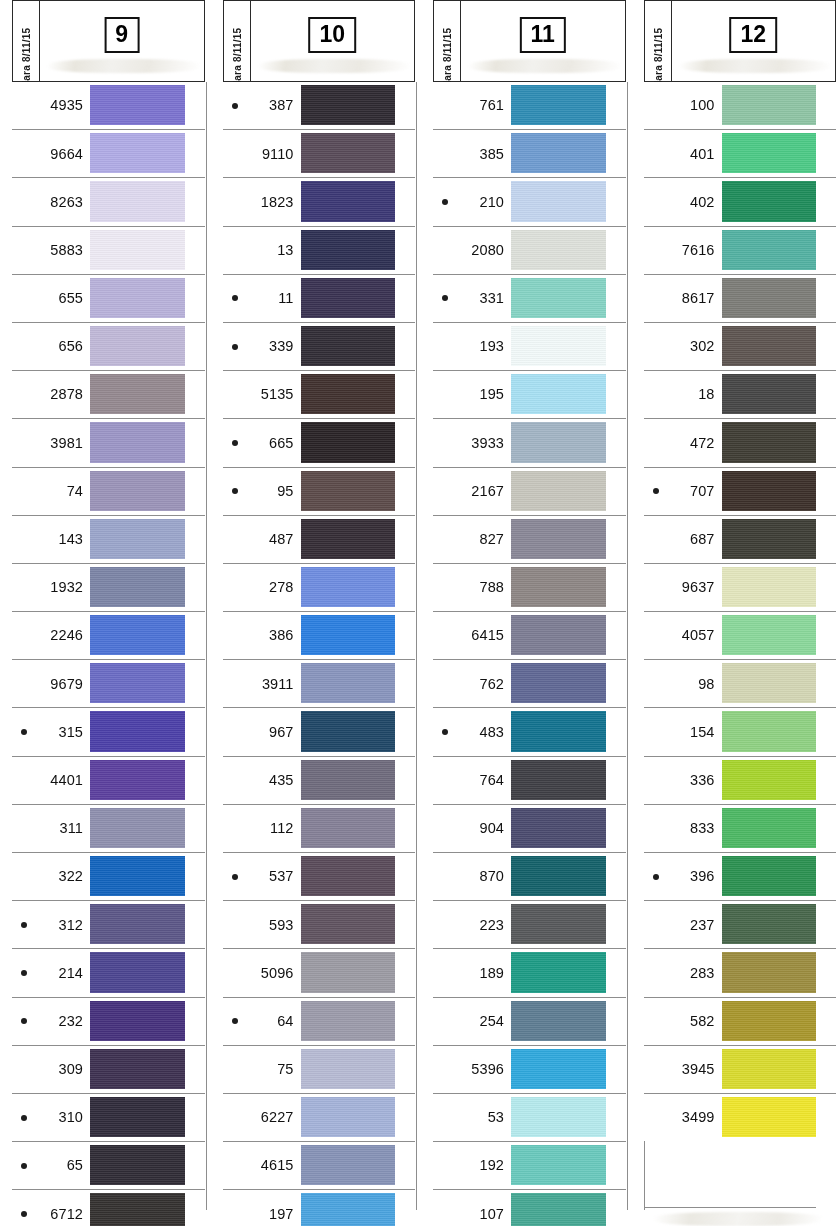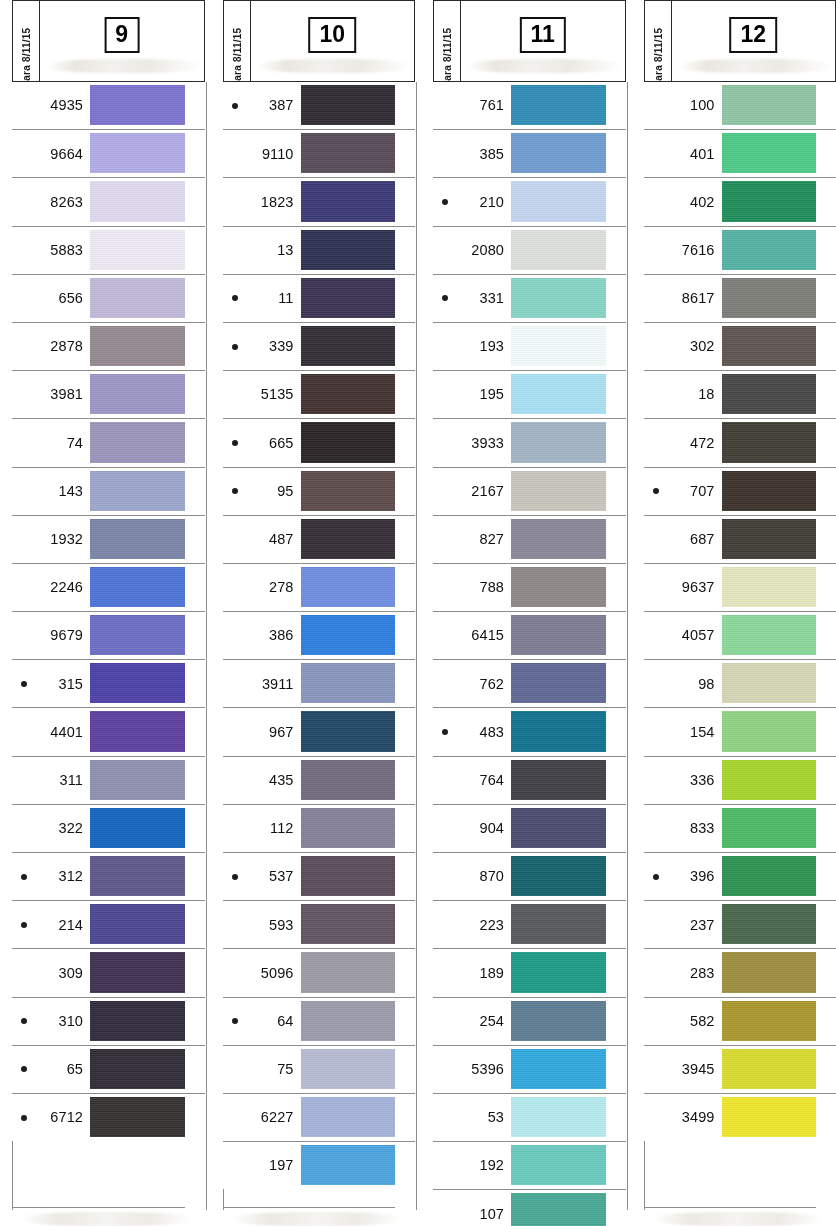--- a/index.html
+++ b/index.html
@@ -211,20 +211,28 @@
         <div class="row">
           <div class="row-label">
             <span class="num">5883</span>
           </div>
           <div class="swatch-cell">
             <div class="swatch" style="background: rgb(238, 234, 244);"></div>
           </div>
         </div>
         <div class="row">
           <div class="row-label">
+            <span class="num">655</span>
+          </div>
+          <div class="swatch-cell">
+            <div class="swatch" style="background: rgb(184, 177, 218);"></div>
+          </div>
+        </div>
+        <div class="row">
+          <div class="row-label">
             <span class="num">656</span>
           </div>
           <div class="swatch-cell">
             <div class="swatch" style="background: rgb(192, 184, 216);"></div>
           </div>
         </div>
         <div class="row">
           <div class="row-label">
             <span class="num">2878</span>
           </div>
@@ -322,20 +330,29 @@
             <div class="swatch" style="background: rgb(91, 86, 135);"></div>
           </div>
         </div>
         <div class="row">
           <div class="row-label">
             <span class="dot"></span>
             <span class="num">214</span>
           </div>
           <div class="swatch-cell">
             <div class="swatch" style="background: rgb(75, 68, 144);"></div>
+          </div>
+        </div>
+        <div class="row">
+          <div class="row-label">
+            <span class="dot"></span>
+            <span class="num">232</span>
+          </div>
+          <div class="swatch-cell">
+            <div class="swatch" style="background: rgb(69, 48, 124);"></div>
           </div>
         </div>
         <div class="row">
           <div class="row-label">
             <span class="num">309</span>
           </div>
           <div class="swatch-cell">
             <div class="swatch" style="background: rgb(61, 48, 80);"></div>
           </div>
         </div>
@@ -560,20 +577,28 @@
         <div class="row">
           <div class="row-label">
             <span class="num">6227</span>
           </div>
           <div class="swatch-cell">
             <div class="swatch" style="background: rgb(164, 178, 217);"></div>
           </div>
         </div>
         <div class="row">
           <div class="row-label">
+            <span class="num">4615</span>
+          </div>
+          <div class="swatch-cell">
+            <div class="swatch" style="background: rgb(134, 146, 182);"></div>
+          </div>
+        </div>
+        <div class="row">
+          <div class="row-label">
             <span class="num">197</span>
           </div>
           <div class="swatch-cell">
             <div class="swatch" style="background: rgb(74, 163, 223);"></div>
           </div>
         </div>
       </div>
       <div class="bottom-rule"></div>
       <div class="bottom-smudge"></div>
     </div>

